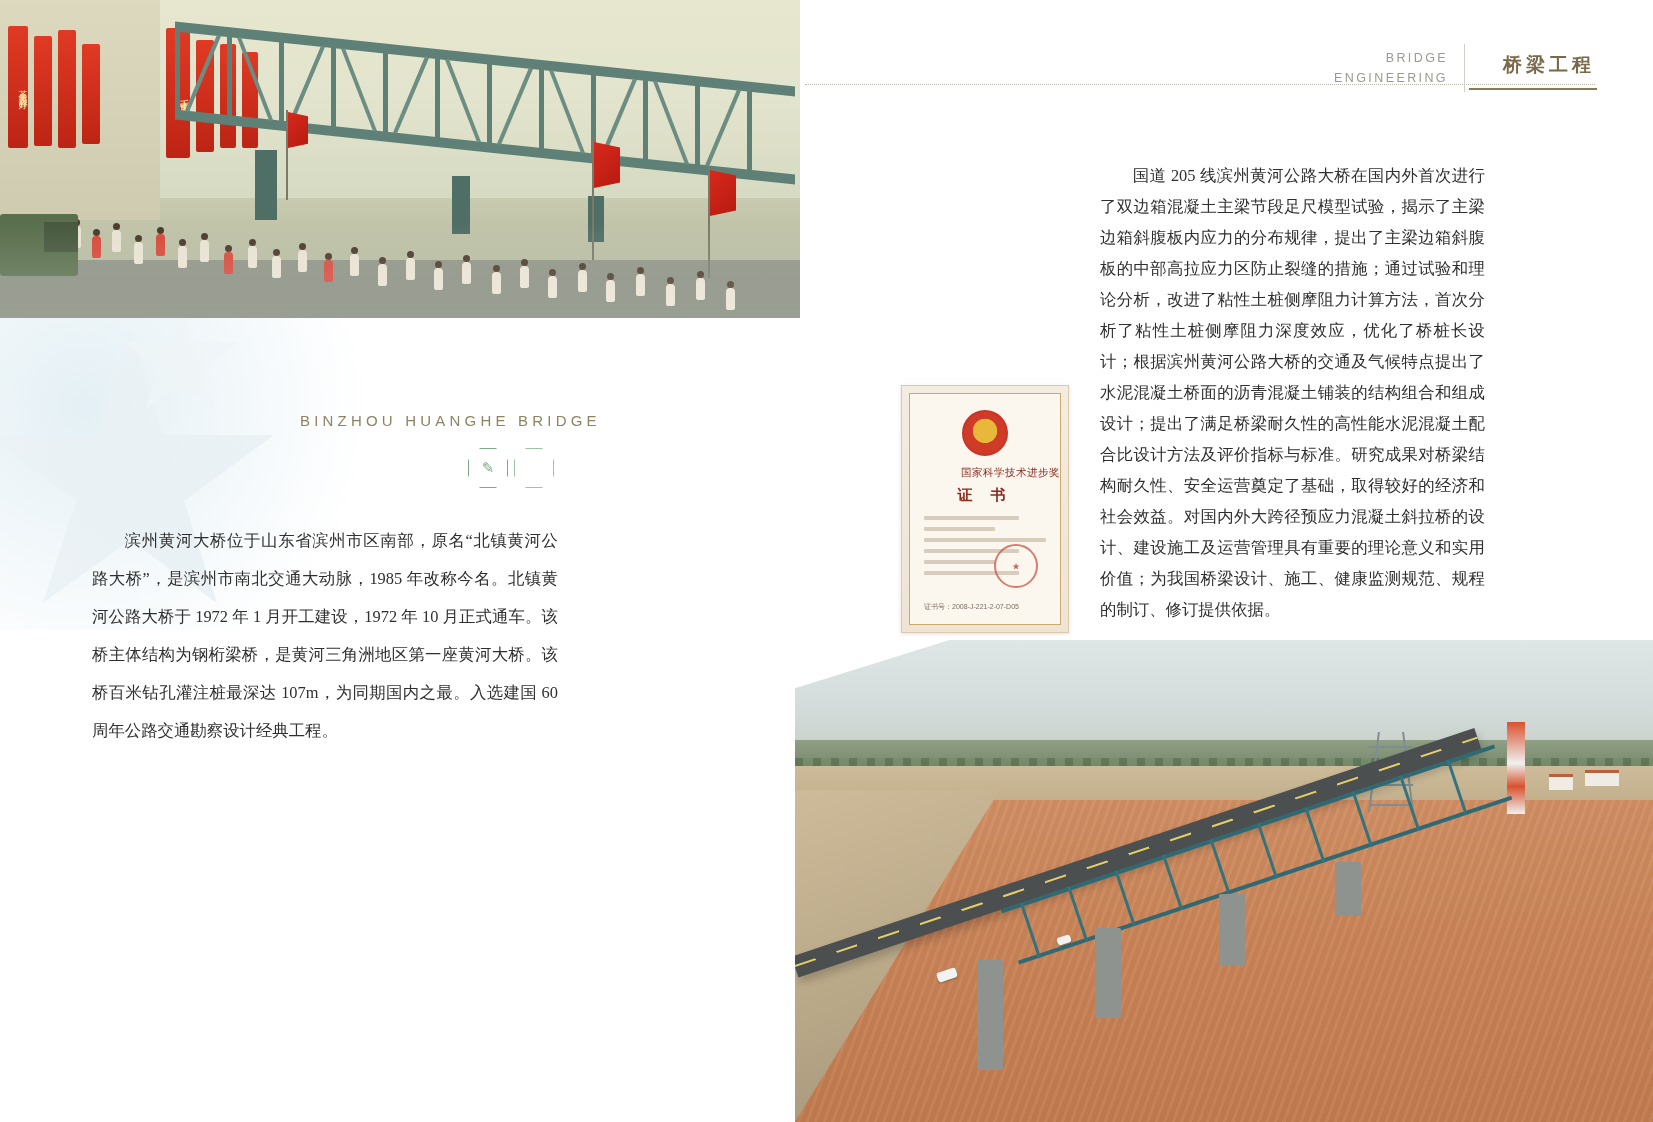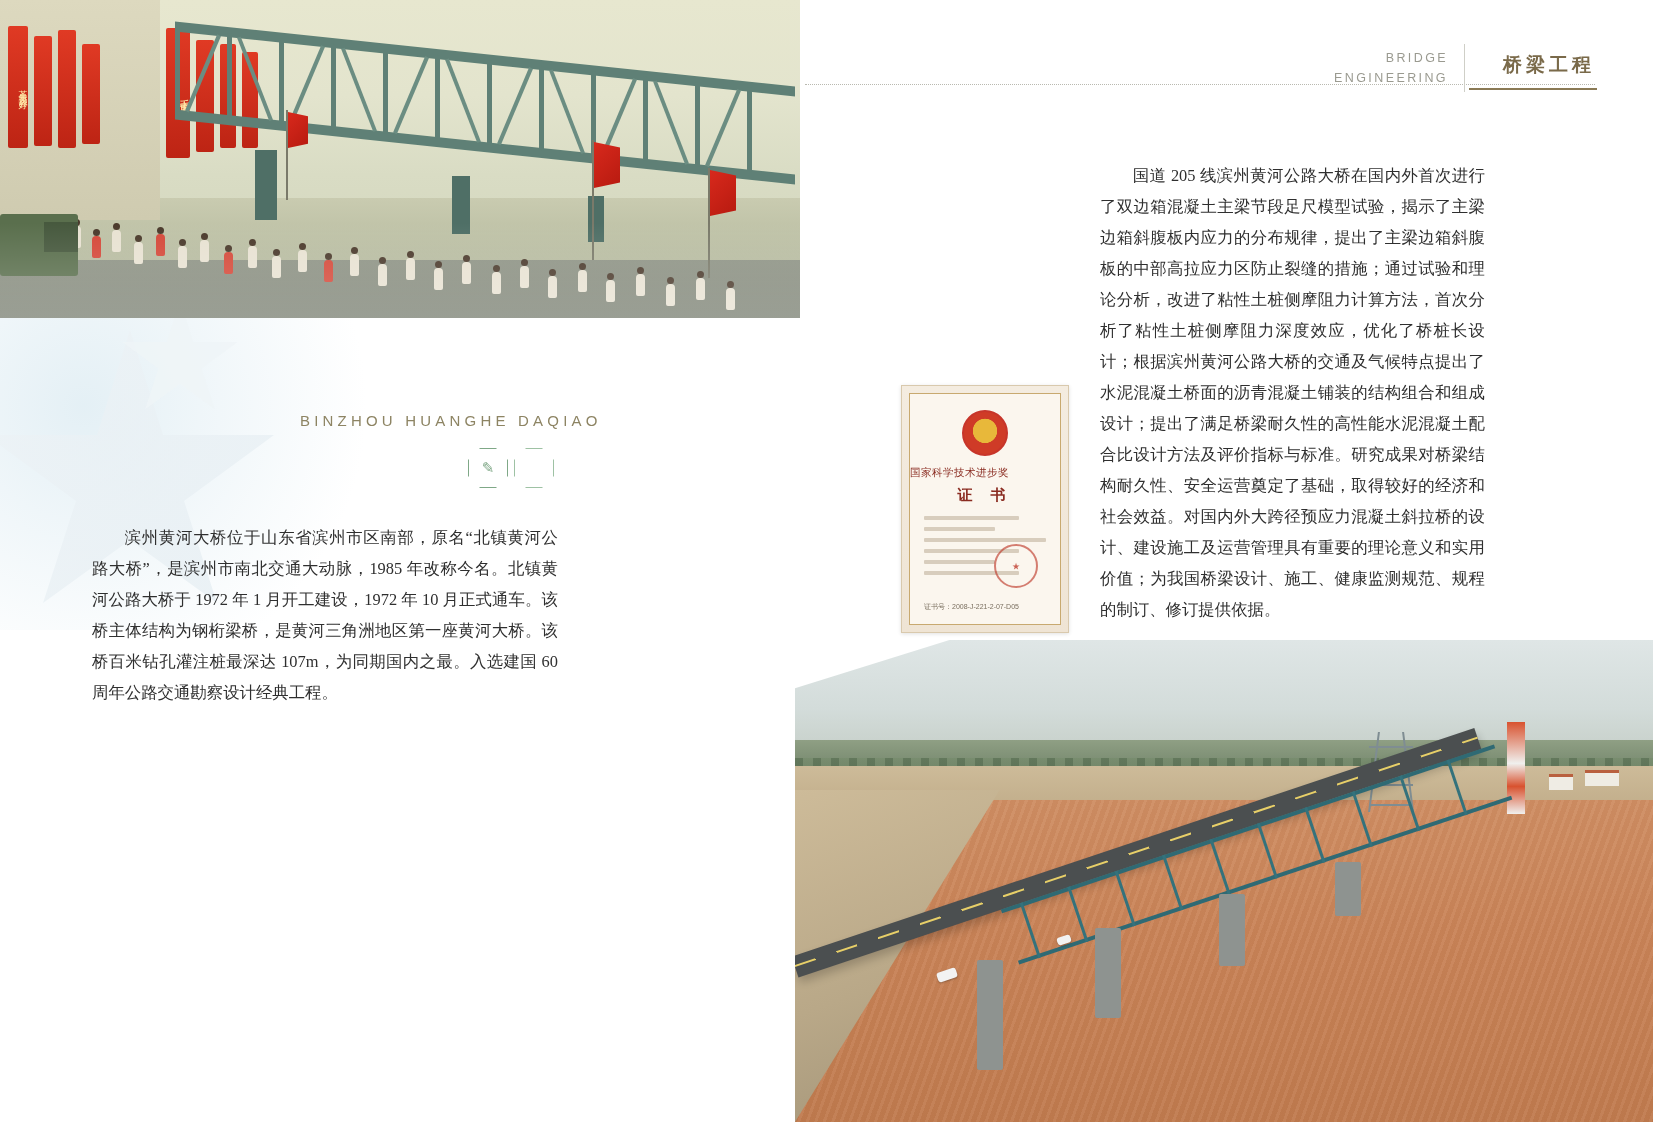--- a/index.html
+++ b/index.html
@@ -158,21 +158,21 @@
   }
   .badge-ring {
     width: 40px; height: 40px;
     clip-path: polygon(30% 0,70% 0,100% 30%,100% 70%,70% 100%,30% 100%,0 70%,0 30%);
     border: 1.4px solid #9ec2a4;
   }
 
   
   .left-body {
     position: absolute; left: 92px; top: 522px; width: 466px;
-    font-size: 16.4px; line-height: 31px; color: #2f2f2f;
+    font-size: 16.4px; line-height: 38px; color: #2f2f2f;
     text-align: justify; text-justify: inter-ideograph;
   }
   .left-body p { margin: 0 0 6px 0; text-indent: 2em; }
 
   
   .awards {
     position: absolute; left: 900px; top: 162px; width: 180px; text-align: right;
   }
   .award-small {
     font-size: 15.5px; color: #4f9a6a; line-height: 26px;
@@ -194,21 +194,21 @@
   .cert .cert-inner {
     position: absolute; inset: 7px; border: 1.5px solid #c8a96f; background: #fbf6ee;
   }
   .cert .emblem {
     position: absolute; left: 50%; top: 16px; transform: translateX(-50%);
     width: 46px; height: 46px; border-radius: 50%;
     background: radial-gradient(circle at 50% 45%, #e8b83a 0 38%, #cf3b27 40% 100%);
     border: 2px solid #c7352a;
   }
   .cert .cert-title {
-    position: absolute; top: 72px; left: 0; width: 100%; text-align: left;
+    position: absolute; top: 72px; left: 0; width: 100%; text-align: right;
     font-size: 10.5px; color: #8a2b20; letter-spacing: .5px;
     font-family: "Liberation Sans", sans-serif;
   }
   .cert .cert-sub {
     position: absolute; top: 92px; left: 0; width: 100%; text-align: center;
     font-size: 15px; color: #8a2b20; letter-spacing: 7px; font-weight: bold;
     font-family: "Liberation Sans", sans-serif;
   }
   .cert .lines { position: absolute; top: 122px; left: 14px; right: 14px; }
   .cert .lines div {
@@ -408,21 +408,21 @@
 
   <div class="header-rule"></div>
   <div class="header-en">
     <div>BRIDGE</div>
     <div>ENGINEERING</div>
   </div>
   <div class="header-divider"></div>
   <div class="header-cn">桥梁工程</div>
   <div class="header-cn-underline"></div>
 
-  <div class="title-en">BINZHOU HUANGHE DAQIAO</div>
+  <div class="title-en">BINZHOU HUANGHE BRIDGE</div>
   <div class="badges">
     <div class="badge">✎</div>
     <div class="badge-ring"></div>
   </div>
 
   <div class="left-body">
     <p>滨州黄河大桥位于山东省滨州市区南部，原名“北镇黄河公路大桥”，是滨州市南北交通大动脉，1985 年改称今名。北镇黄河公路大桥于 1972 年 1 月开工建设，1972 年 10 月正式通车。该桥主体结构为钢桁梁桥，是黄河三角洲地区第一座黄河大桥。该桥百米钻孔灌注桩最深达 107m，为同期国内之最。入选建国 60 周年公路交通勘察设计经典工程。</p>
   </div>
 
 

